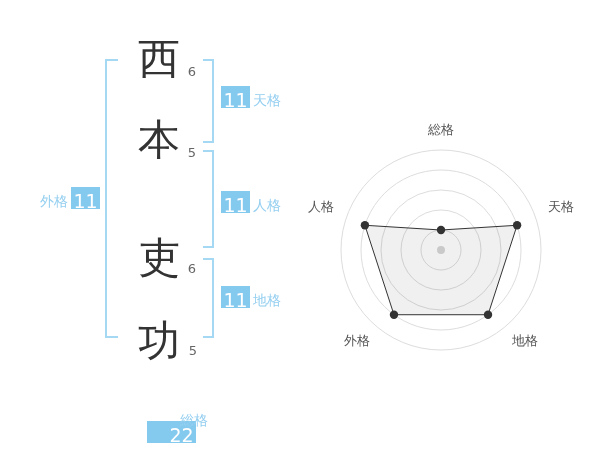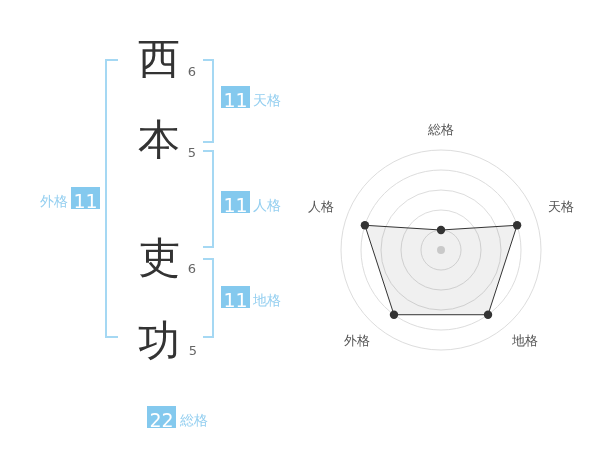--- a/index.html
+++ b/index.html
@@ -68,21 +68,21 @@
 
     <div class="abs badge" style="left:221px;top:191px;">11</div>
     <span class="abs badge-label" style="left:253px;top:205px;">人格</span>
 
     <div class="abs badge" style="left:221px;top:286px;">11</div>
     <span class="abs badge-label" style="left:253px;top:300px;">地格</span>
 
     <span class="abs badge-label" style="left:40px;top:201px;">外格</span>
     <div class="abs badge" style="left:71px;top:187px;">11</div>
 
-    <div class="abs badge" style="left:147px;top:406px;">22</div>
+    <div class="abs badge" style="left:147px;top:421px;padding-left:20px;">22</div>
     <span class="abs badge-label" style="left:180px;top:420px;">総格</span>
 
   </div>
 
   <svg id="radar" class="abs" style="left:0;top:0;" width="600" height="470" viewBox="0 0 600 470">
       <circle cx="441" cy="250" r="20" fill="none" stroke="#dddddd" stroke-width="1"></circle>
       <circle cx="441" cy="250" r="40" fill="none" stroke="#dddddd" stroke-width="1"></circle>
       <circle cx="441" cy="250" r="60" fill="none" stroke="#dddddd" stroke-width="1"></circle>
       <circle cx="441" cy="250" r="80" fill="none" stroke="#dddddd" stroke-width="1"></circle>
       <circle cx="441" cy="250" r="100" fill="none" stroke="#dddddd" stroke-width="1"></circle>

